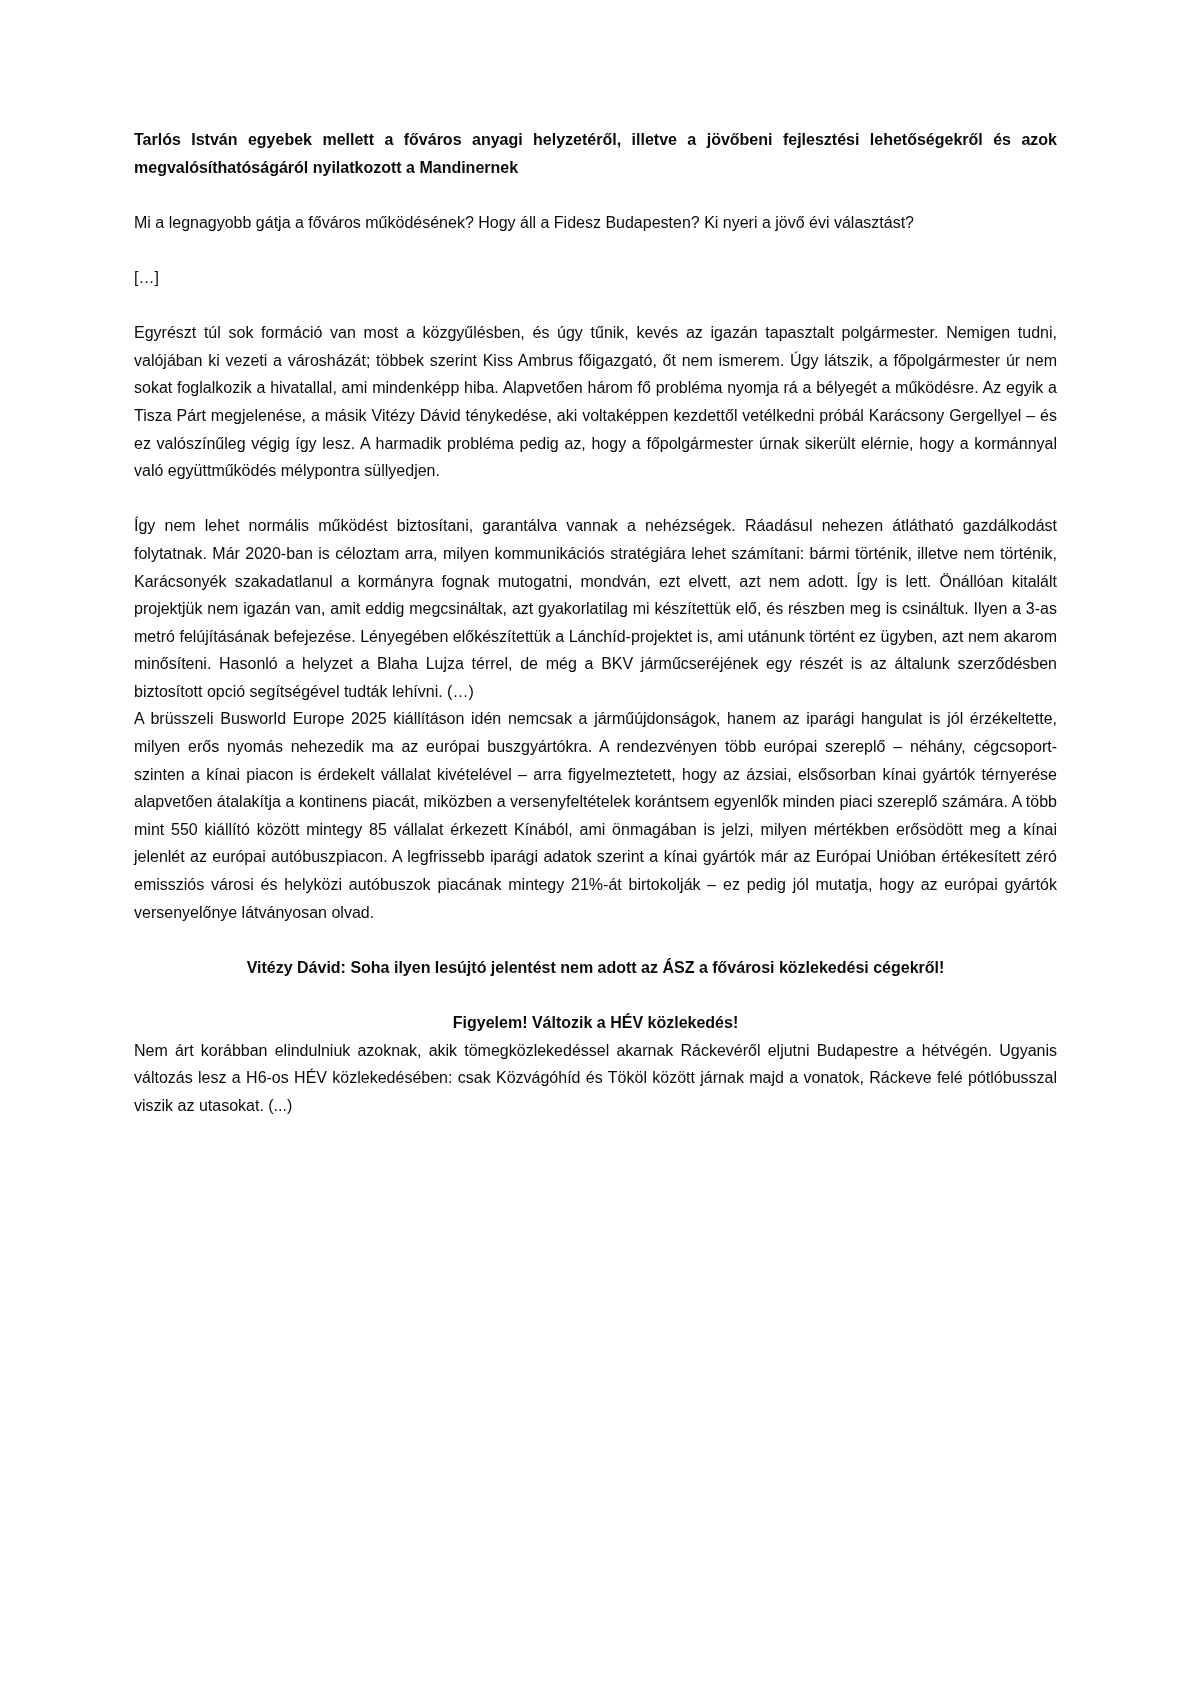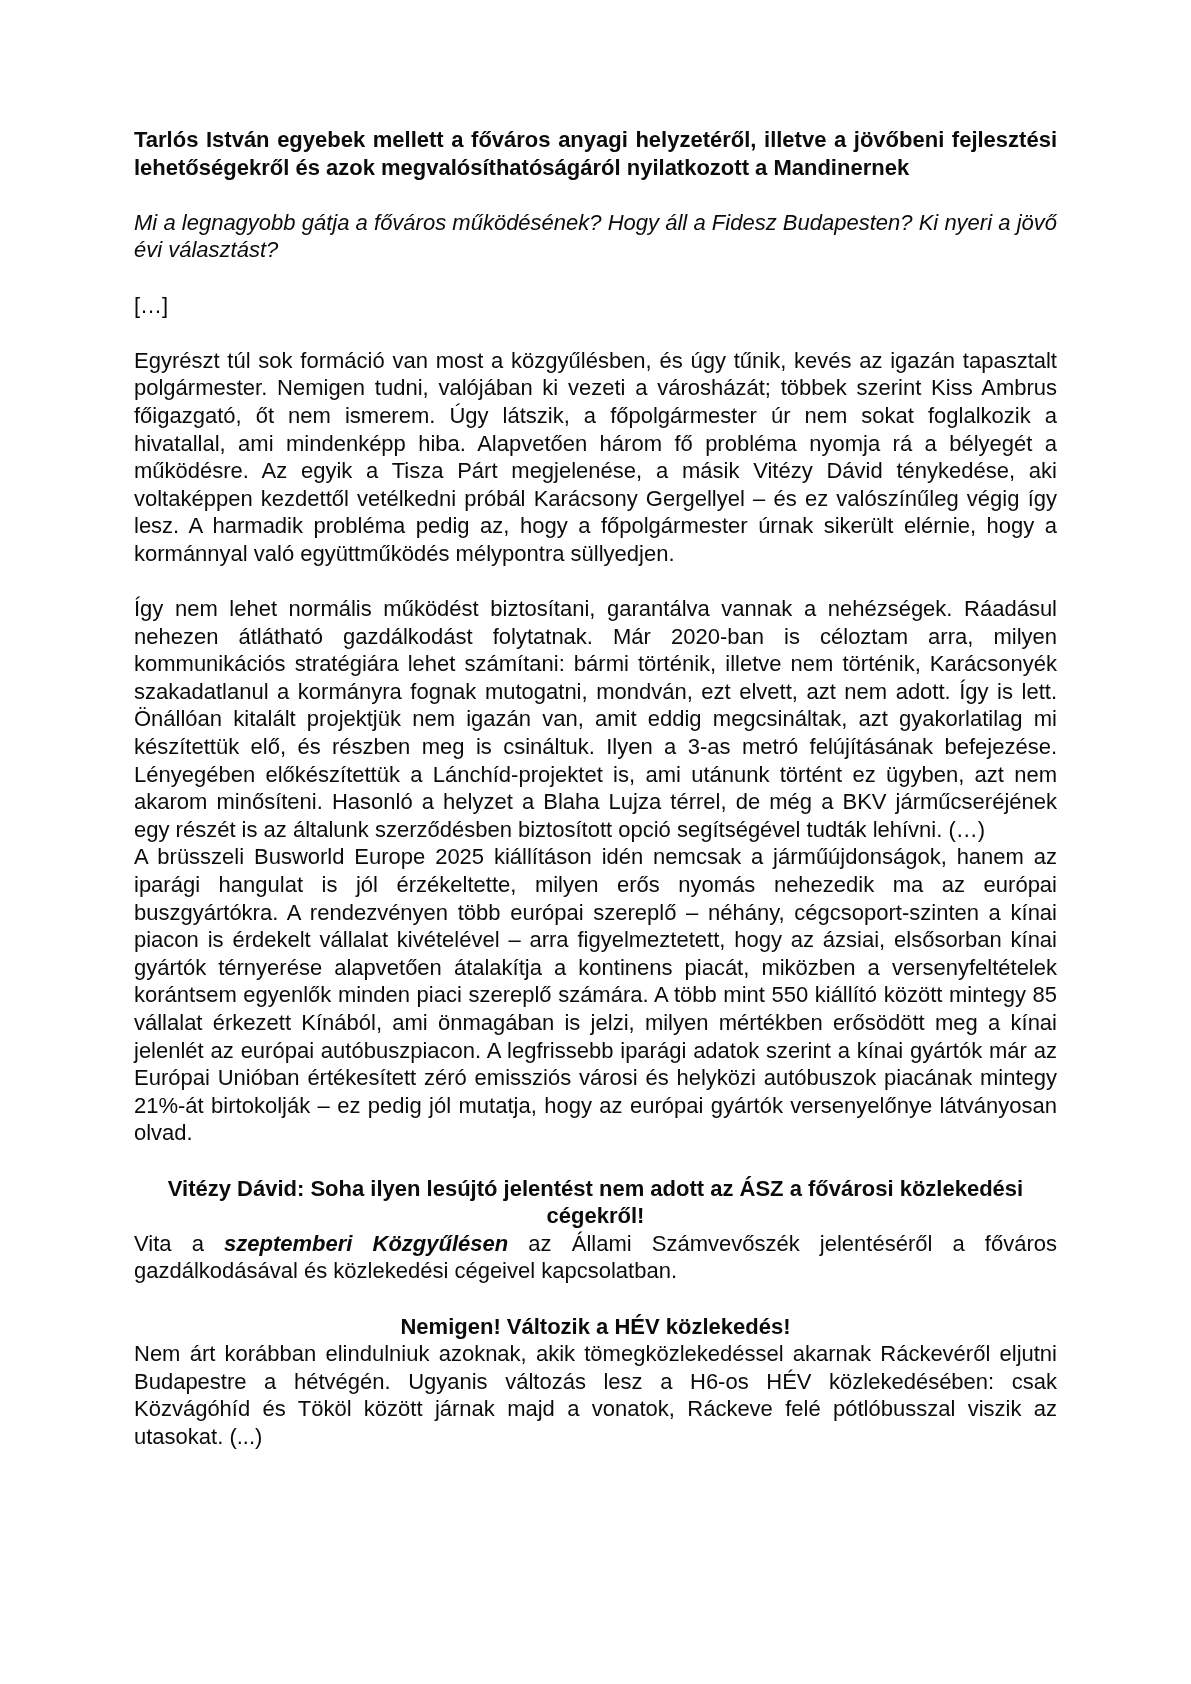--- a/index.html
+++ b/index.html
@@ -8,42 +8,41 @@
     background: #ffffff;
   }
   .page {
     position: relative;
     width: 1191px;
     height: 1684px;
     background: #ffffff;
     box-sizing: border-box;
     padding: 126px 134px 0 134px;
     font-family: "Liberation Sans", "DejaVu Sans", sans-serif;
-    font-size: 22px;
+    font-size: 16px;
     line-height: 27.6px;
     color: #0b0b0b;
     overflow: hidden;
   }
   .page p {
     margin: 0;
     padding: 0;
   }
   .block-gap {
     margin-top: 27.6px !important;
   }
   .heading {
     font-weight: bold;
     text-align: justify;
   }
   .heading-left {
     font-weight: bold;
     text-align: center;
   }
   .lead {
-    font-style: italic;
     text-align: justify;
   }
   .body-par {
     text-align: justify;
   }
   .marker {
     text-align: left;
   }
   .bold-italic {
     font-weight: bold;
@@ -63,19 +62,18 @@
 
   <p class="body-par block-gap">Egyrészt túl sok formáció van most a közgyűlésben, és úgy tűnik, kevés az igazán tapasztalt polgármester. Nemigen tudni, valójában ki vezeti a városházát; többek szerint Kiss Ambrus főigazgató, őt nem ismerem. Úgy látszik, a főpolgármester úr nem sokat foglalkozik a hivatallal, ami mindenképp hiba. Alapvetően három fő probléma nyomja rá a bélyegét a működésre. Az egyik a Tisza Párt megjelenése, a másik Vitézy Dávid ténykedése, aki voltaképpen kezdettől vetélkedni próbál Karácsony Gergellyel – és ez valószínűleg végig így lesz. A harmadik probléma pedig az, hogy a főpolgármester úrnak sikerült elérnie, hogy a kormánnyal való együttműködés mélypontra süllyedjen.</p>
 
   <p class="body-par block-gap">Így nem lehet normális működést biztosítani, garantálva vannak a nehézségek. Ráadásul nehezen átlátható gazdálkodást folytatnak. Már 2020-ban is céloztam arra, milyen kommunikációs stratégiára lehet számítani: bármi történik, illetve nem történik, Karácsonyék szakadatlanul a kormányra fognak mutogatni, mondván, ezt elvett, azt nem adott. Így is lett. Önállóan kitalált projektjük nem igazán van, amit eddig megcsináltak, azt gyakorlatilag mi készítettük elő, és részben meg is csináltuk. Ilyen a 3-as metró felújításának befejezése. Lényegében előkészítettük a Lánchíd-projektet is, ami utánunk történt ez ügyben, azt nem akarom minősíteni. Hasonló a helyzet a Blaha Lujza térrel, de még a BKV járműcseréjének egy részét is az általunk szerződésben biztosított opció segítségével tudták lehívni. (…)</p>
 
 
   <p class="body-par">A brüsszeli Busworld Europe 2025 kiállításon idén nemcsak a járműújdonságok, hanem az iparági hangulat is jól érzékeltette, milyen erős nyomás nehezedik ma az európai buszgyártókra. A rendezvényen több európai szereplő – néhány, cégcsoport-szinten a kínai piacon is érdekelt vállalat kivételével – arra figyelmeztetett, hogy az ázsiai, elsősorban kínai gyártók térnyerése alapvetően átalakítja a kontinens piacát, miközben a versenyfeltételek korántsem egyenlők minden piaci szereplő számára. A több mint 550 kiállító között mintegy 85 vállalat érkezett Kínából, ami önmagában is jelzi, milyen mértékben erősödött meg a kínai jelenlét az európai autóbuszpiacon. A legfrissebb iparági adatok szerint a kínai gyártók már az Európai Unióban értékesített zéró emissziós városi és helyközi autóbuszok piacának mintegy 21%-át birtokolják – ez pedig jól mutatja, hogy az európai gyártók versenyelőnye látványosan olvad.</p>
 
   <p class="heading-left block-gap">Vitézy Dávid: Soha ilyen lesújtó jelentést nem adott az ÁSZ a fővárosi közlekedési cégekről!</p>
 
-  <p class="body-par"><span>Vita a </span><span class="bold-italic">szeptemberi Közgyűlésen</span><span> az Állami Számvevőszék jelentéséről a főváros gazdálkodásával és közlekedési cégeivel kapcsolatban.</span></p>
 
-  <p class="heading-left block-gap">Nemigen! Változik a HÉV közlekedés!</p>
+  <p class="heading-left block-gap">Figyelem! Változik a HÉV közlekedés!</p>
 
   <p class="body-par">Nem árt korábban elindulniuk azoknak, akik tömegközlekedéssel akarnak Ráckevéről eljutni Budapestre a hétvégén. Ugyanis változás lesz a H6-os HÉV közlekedésében: csak Közvágóhíd és Tököl között járnak majd a vonatok, Ráckeve felé pótlóbusszal viszik az utasokat. (...)</p>
 
 </div>
 
 </body></html>

